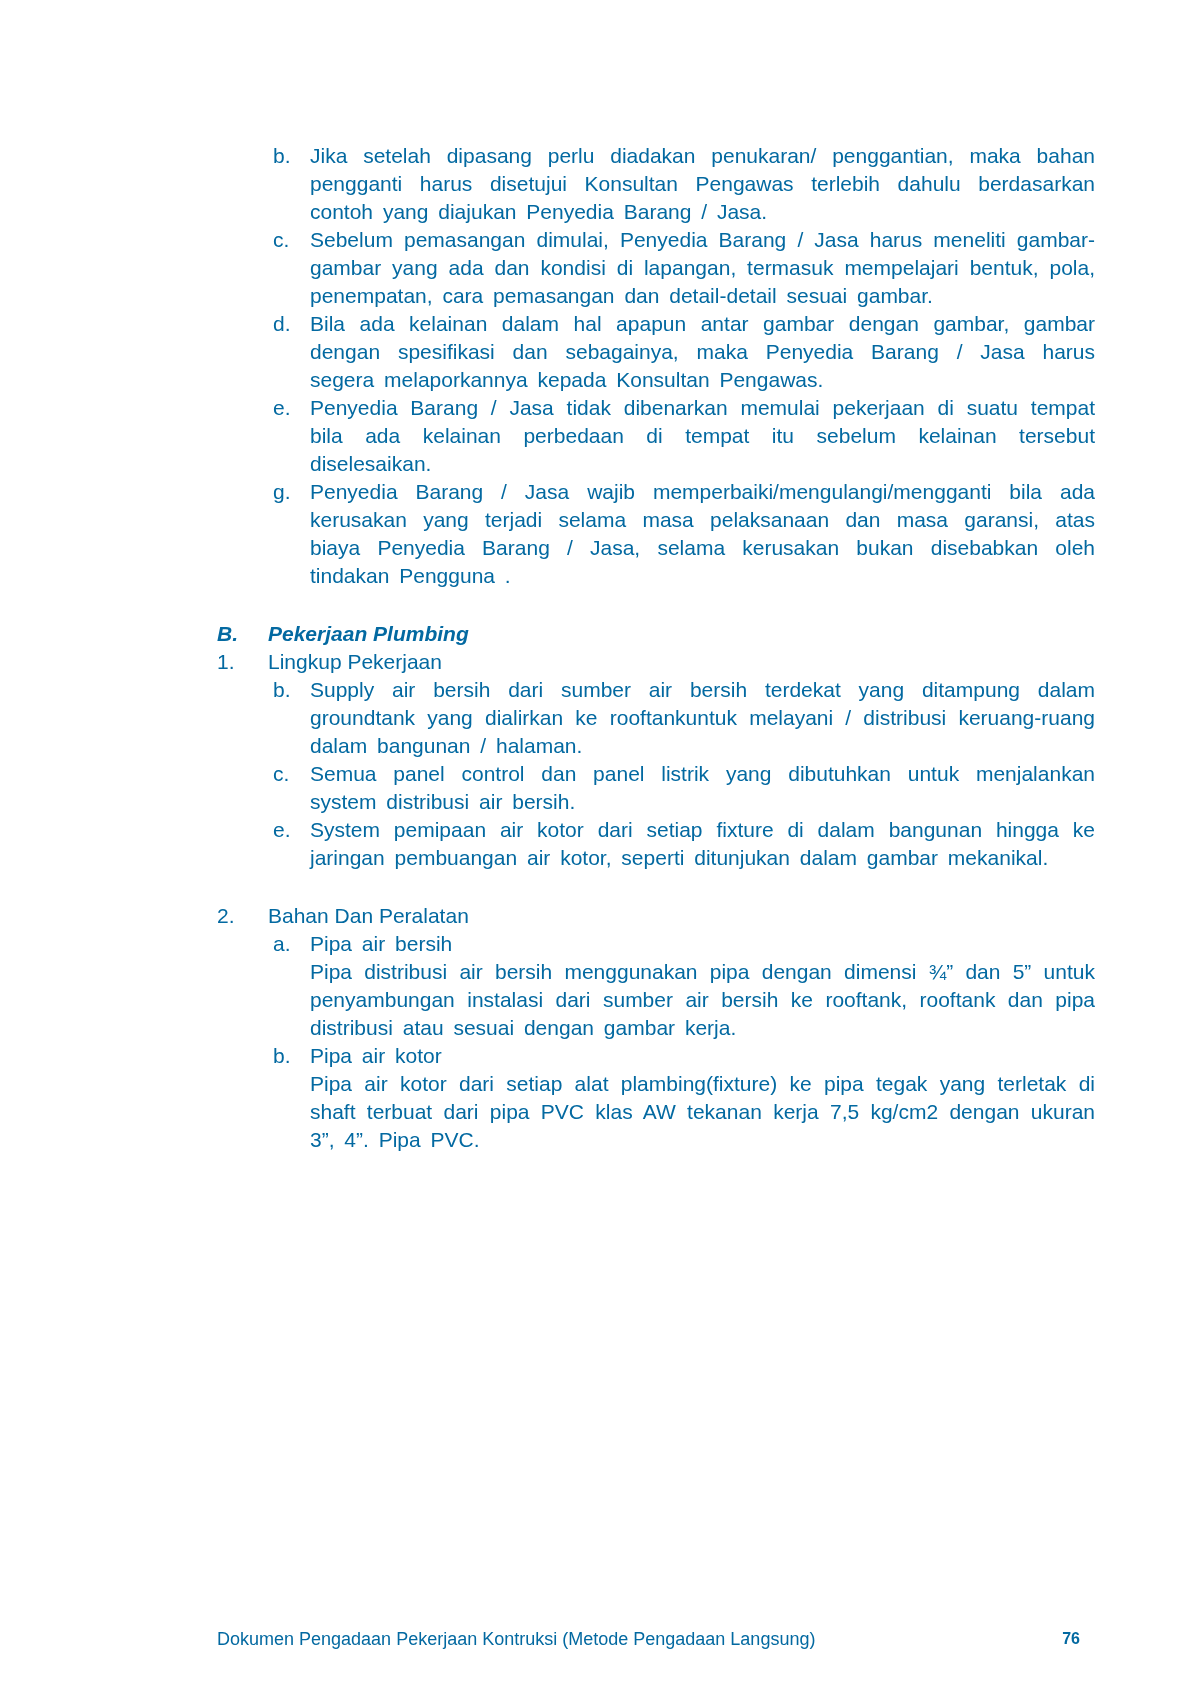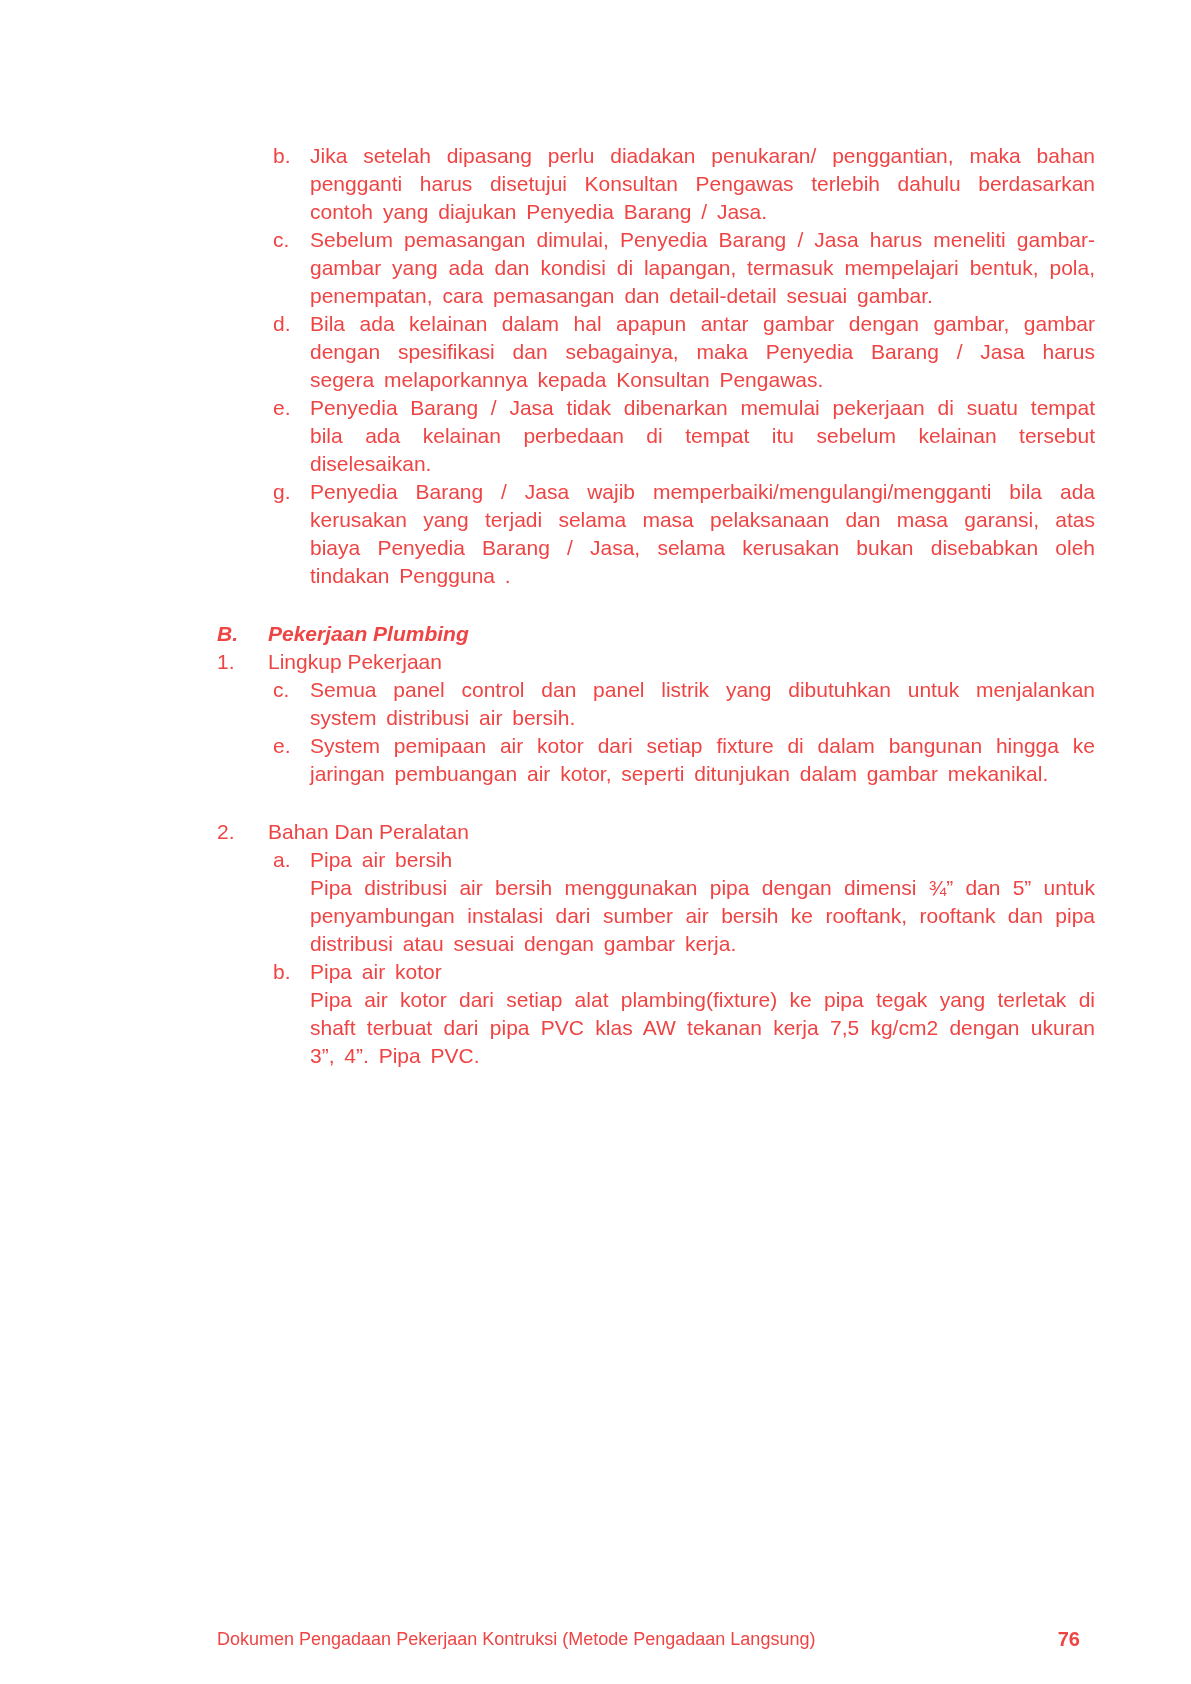--- a/index.html
+++ b/index.html
@@ -1,21 +1,21 @@
 <!DOCTYPE html>
 <html><head>
 <meta charset="utf-8">
 <style>
   html,body{margin:0;padding:0;background:#ffffff;}
   .page{
     position:relative;
     width:1191px;
     height:1684px;
     background:#ffffff;
-    color:#ef4444;
+    color:#0369a1;
     font-family:"Liberation Sans","DejaVu Sans",sans-serif;
     font-size:21px;
     line-height:28px;
     overflow:hidden;
   }
   .content{position:absolute;top:142px;left:0;}
   
   .item{
     margin-left:310px;
     width:785px;
@@ -47,21 +47,21 @@
     position:absolute;
     left:217px;
     top:1628px;
     width:863px;
     display:flex;
     justify-content:space-between;
     align-items:flex-start;
     font-size:18px;
     line-height:22px;
   }
-  .pageno{font-weight:bold;font-size:20px;}
+  .pageno{font-weight:bold;font-size:16px;}
 </style>
 </head>
 <body>
 
 <div class="page">
   <div class="content">
 
     <div class="item"><span class="lbl">b.</span><span>Jika setelah dipasang perlu diadakan penukaran/ penggantian, maka bahan pengganti harus disetujui Konsultan Pengawas terlebih dahulu berdasarkan contoh yang diajukan Penyedia Barang / Jasa.</span></div>
 
     <div class="item"><span class="lbl">c.</span><span>Sebelum pemasangan dimulai, Penyedia Barang / Jasa harus meneliti gambar-gambar yang ada dan kondisi di lapangan, termasuk mempelajari bentuk, pola, penempatan, cara pemasangan dan detail-detail sesuai gambar.</span></div>
@@ -73,20 +73,21 @@
 
     <div class="item"><span class="lbl">g.</span><span>Penyedia Barang / Jasa wajib memperbaiki/mengulangi/mengganti bila ada kerusakan yang terjadi selama masa pelaksanaan dan masa garansi, atas biaya Penyedia Barang / Jasa, selama kerusakan bukan disebabkan oleh tindakan Pengguna .</span></div>
 
     <div class="gap"></div>
 
     <div class="sec sec-bold"><span class="lbl">B.</span><span>Pekerjaan Plumbing</span></div>
 
     <div class="sec"><span class="lbl">1.</span><span>Lingkup Pekerjaan</span></div>
 
 
+    <div class="item"><span class="lbl">b.</span><span>Supply air bersih dari sumber air bersih terdekat yang ditampung dalam groundtank yang dialirkan ke rooftankuntuk melayani / distribusi keruang-ruang dalam bangunan / halaman.</span></div>
 
     <div class="item"><span class="lbl">c.</span><span>Semua panel control dan panel listrik yang dibutuhkan untuk menjalankan system distribusi air bersih.</span></div>
 
 
     <div class="item"><span class="lbl">e.</span><span>System pemipaan air kotor dari setiap fixture di dalam bangunan hingga ke jaringan pembuangan air kotor, seperti ditunjukan dalam gambar mekanikal.</span></div>
 
     <div class="gap"></div>
 
     <div class="sec"><span class="lbl">2.</span><span>Bahan Dan Peralatan</span></div>
 

